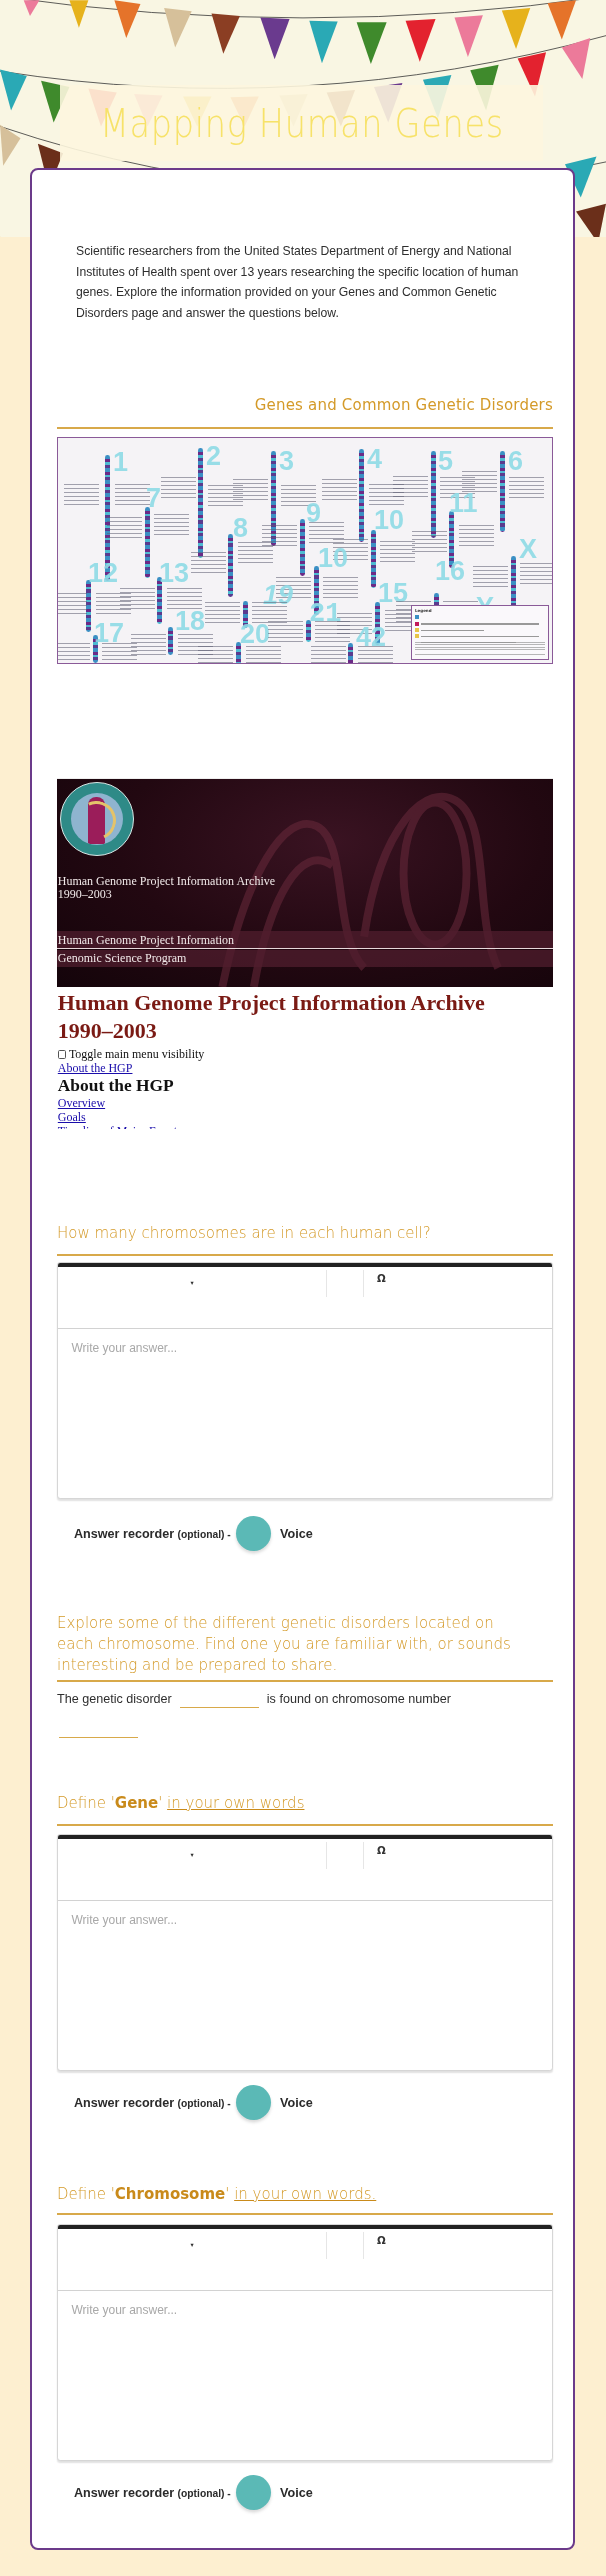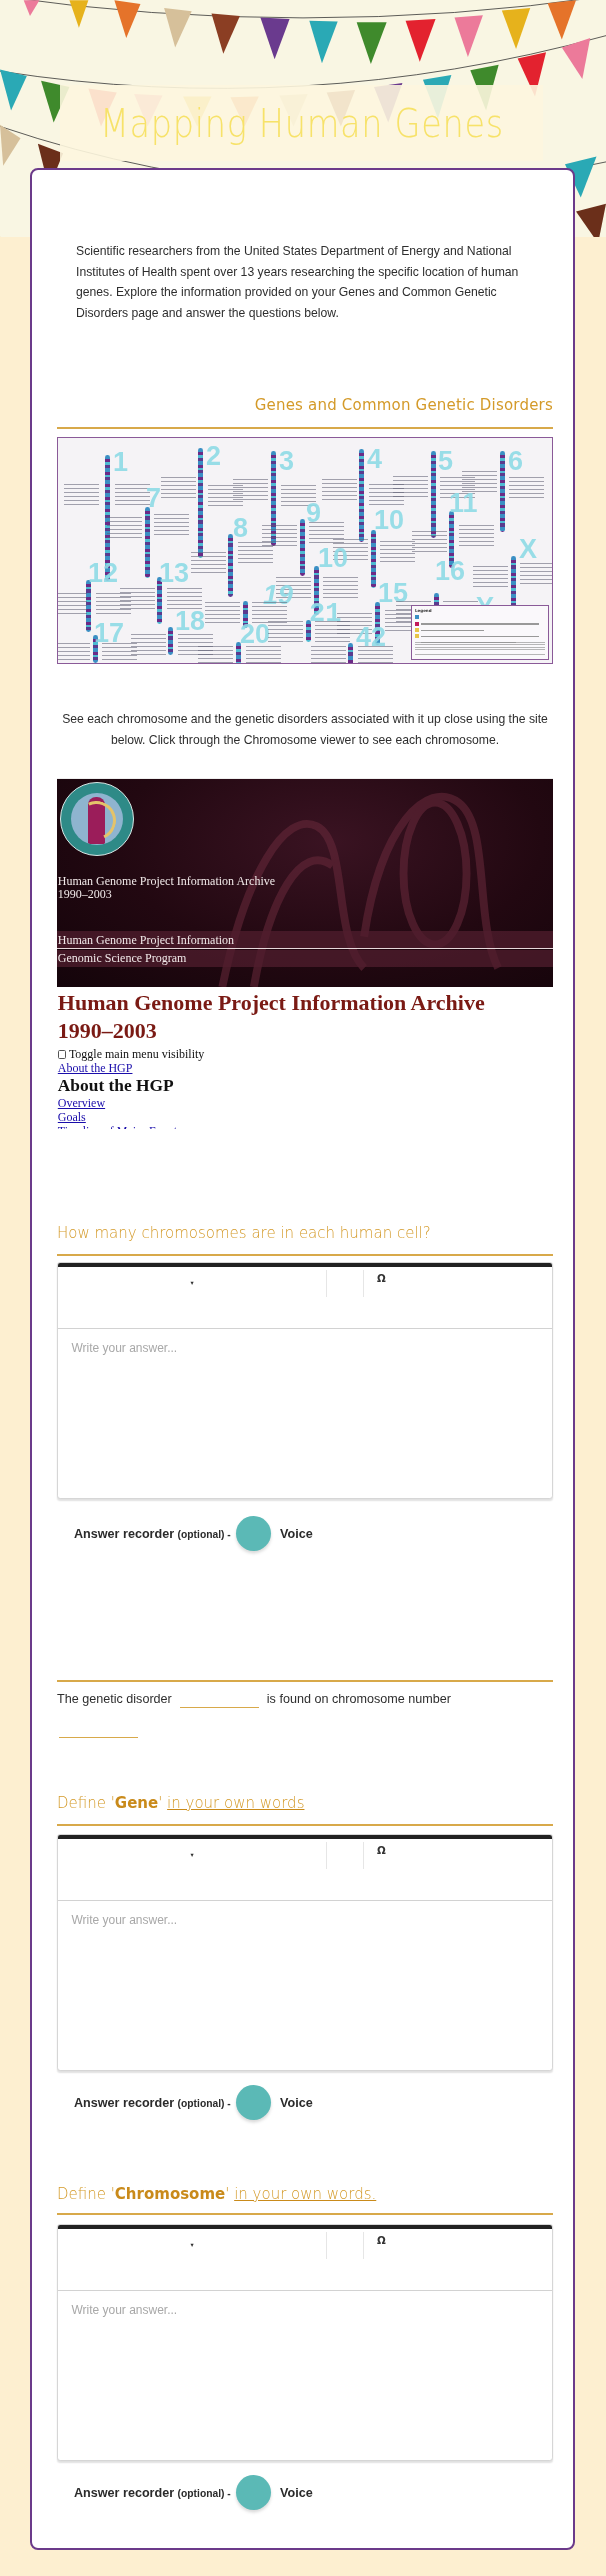--- a/index.html
+++ b/index.html
@@ -268,21 +268,20 @@
     <div class="legend">
       <span class="legend-title">Legend</span>
       <div class="legend-row" style="top:9.5px;"><span class="sw" style="background:#3b8fc4"></span><span class="ln"></span></div>
       <div class="legend-row" style="top:16px;"><span class="sw" style="background:#c2185b"></span><span class="ln" style="width:63px"></span></div>
       <div class="legend-row" style="top:22px;"><span class="sw" style="background:#e8c44a"></span><span class="ln"></span></div>
       <div class="legend-row" style="top:28px;"><span class="sw" style="background:#e8c44a"></span><span class="ln" style="width:95px"></span></div>
       <div class="legend-row" style="top:36px;height:14px;background:repeating-linear-gradient(#999 0 0.8px,transparent 0.8px 2.4px);opacity:.7;"></div>
     </div>
   </div>
 
-  <p class="inner see-para" style="position:absolute;">See each chromosome and the genetic disorders associated with it up close using the site below. Click through the Chromosome viewer to see each chromosome.</p>
 
   <div class="embed">
     <div class="embed-hero">
       <svg class="helix" viewBox="0 0 420 264">
         <g fill="none" stroke="#6a2a3c" stroke-width="10" opacity=".55">
           <path d="M60,264 C90,120 140,40 180,60 C220,80 200,200 240,240"></path>
           <path d="M100,264 C120,150 160,80 200,110"></path>
           <path d="M240,200 C260,60 320,0 360,30 C400,60 380,180 410,240"></path>
           <ellipse cx="330" cy="120" rx="40" ry="90"></ellipse>
         </g>
@@ -328,20 +327,21 @@
       <span class="ed-omega">Ω</span>
     </div>
     <div class="ed-area">Write your answer...</div>
   </div>
   <div class="recorder" style="top:1346px;">
     <span class="rec-label"><span>Answer recorder</span> <span class="rec-opt">(optional) -</span></span>
     <span class="rec-btn"></span>
     <span class="rec-voice">Voice</span>
   </div>
 
+  <div class="inner q-title" style="position:absolute; top:1443px; line-height:21px; width:474px;">Explore some of the different genetic disorders located on each chromosome. Find one you are familiar with, or sounds interesting and be prepared to share.</div>
   <div class="rule" style="top:1510px;"></div>
   <div class="fill" style="top:1522px;">
     <span>The genetic disorder</span><span class="blank"></span><span>is found on chromosome number</span>
   </div>
   <div class="fill" style="top:1552px;">
     <span class="blank" style="margin-left:1.6px;"></span>
   </div>
 
   <div class="inner q-title" style="position:absolute; top:1624px;">
     <span>Define '</span><b>Gene</b><span>' </span><u>in your own words</u>

